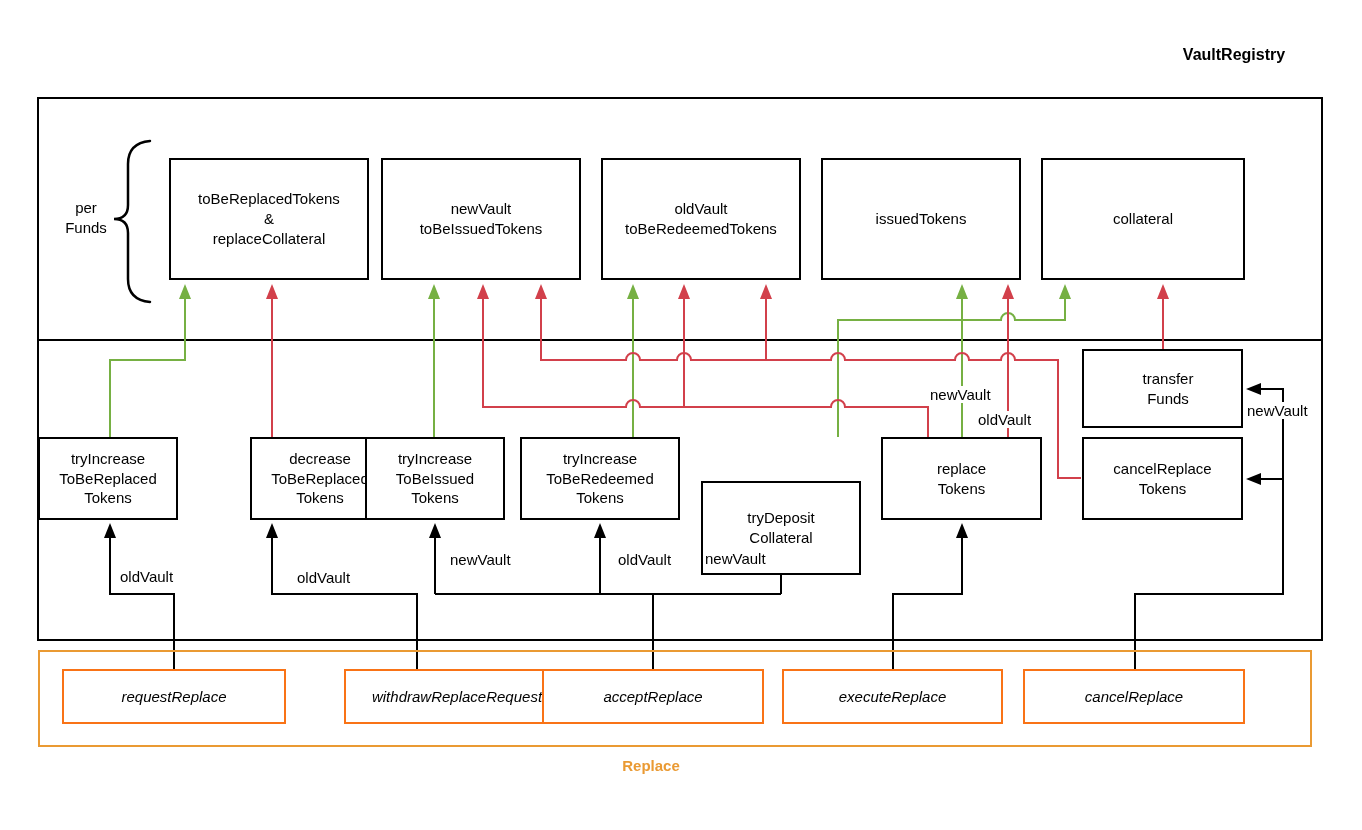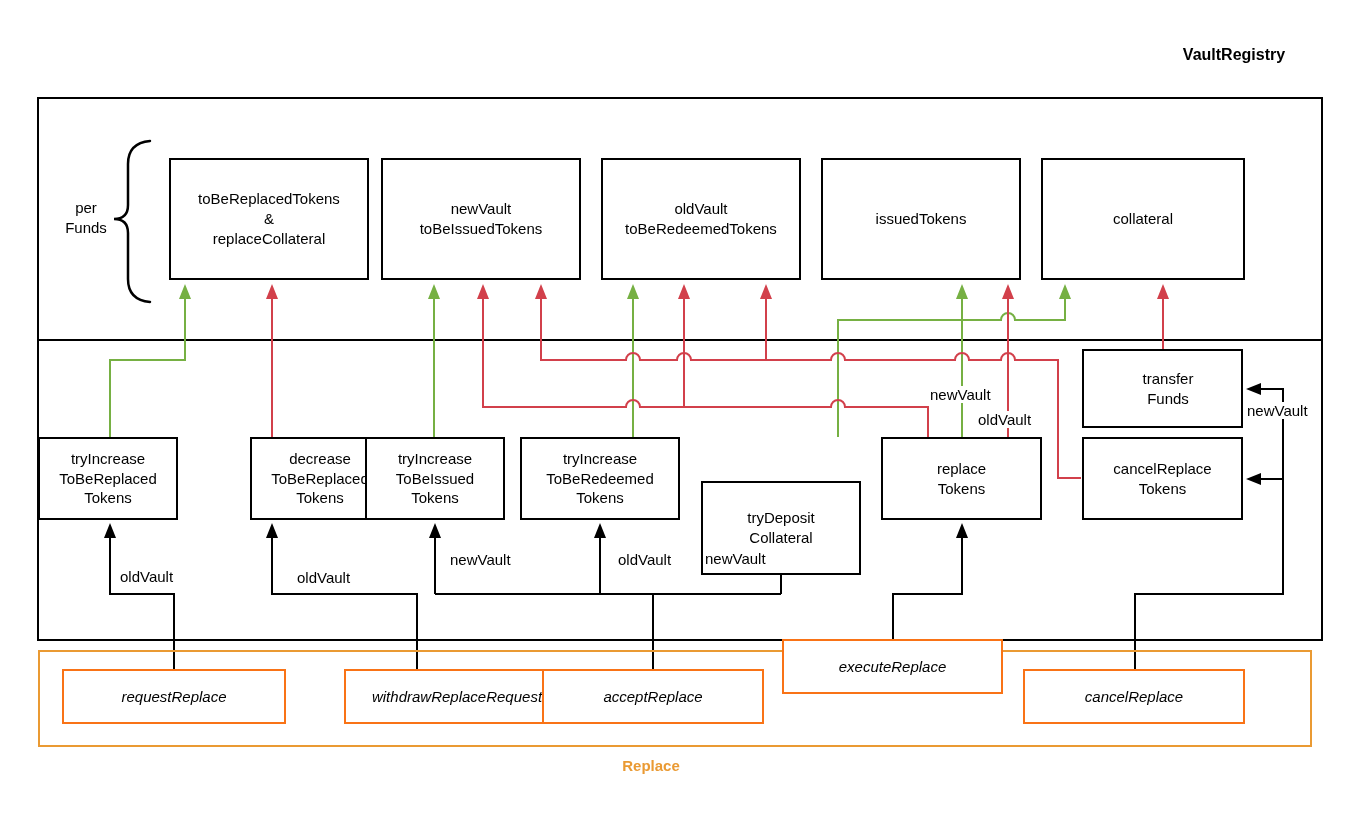--- a/index.html
+++ b/index.html
@@ -131,21 +131,21 @@
 <div class="box" style="left:1082px;top:349px;width:161px;height:79px;padding-left:11px;">transfer
 Funds</div>
 <div class="box" style="left:1082px;top:437px;width:161px;height:83px;">cancelReplace
 Tokens</div>
 
 <div class="orange-frame" style="left:38px;top:650px;width:1274px;height:97px;"></div>
 
 <div class="box obox" style="left:62px;top:669px;width:224px;height:55px;">requestReplace</div>
 <div class="box obox" style="left:304px;top:669px;width:226px;height:55px;margin-left:40px;">withdrawReplaceRequest</div>
 <div class="box obox" style="left:542px;top:669px;width:222px;height:55px;">acceptReplace</div>
-<div class="box obox" style="left:782px;top:639px;width:221px;height:55px;">executeReplace</div>
+<div class="box obox" style="left:782px;top:669px;width:221px;height:55px;">executeReplace</div>
 <div class="box obox" style="left:1023px;top:669px;width:222px;height:55px;">cancelReplace</div>
 
 <div class="replace-label" style="left:601px;top:757px;width:100px;">Replace</div>
 
 <div class="elabel" style="left:118px;top:568px;">oldVault</div>
 <div class="elabel" style="left:295px;top:569px;">oldVault</div>
 <div class="elabel" style="left:448px;top:551px;">newVault</div>
 <div class="elabel" style="left:616px;top:551px;">oldVault</div>
 <div class="elabel" style="left:703px;top:550px;">newVault</div>
 <div class="elabel" style="left:928px;top:386px;">newVault</div>

